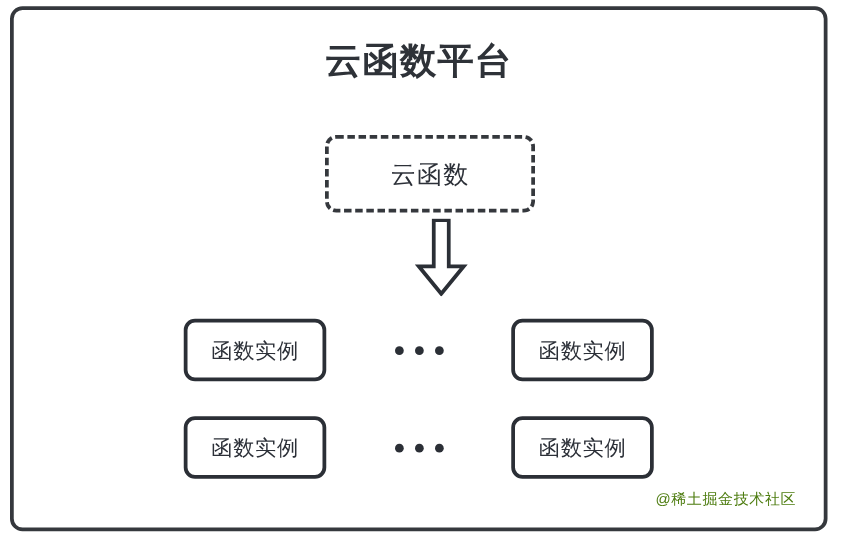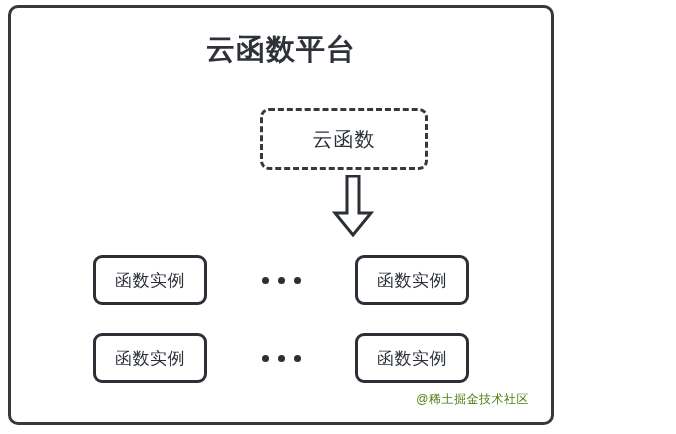--- a/index.html
+++ b/index.html
@@ -14,21 +14,21 @@
     overflow: hidden;
     font-family: "Liberation Sans", "DejaVu Sans", sans-serif;
     color: #2c3038;
   }
 
   
   .platform-box {
     position: absolute;
     left: 8px;
     top: 5px;
-    width: 546px;
+    width: 654px;
     height: 420px;
     box-sizing: border-box;
     border: 3px solid #35383d;
     border-radius: 10px;
     background: #ffffff;
   }
 
   
   .platform-title {
     position: absolute;

